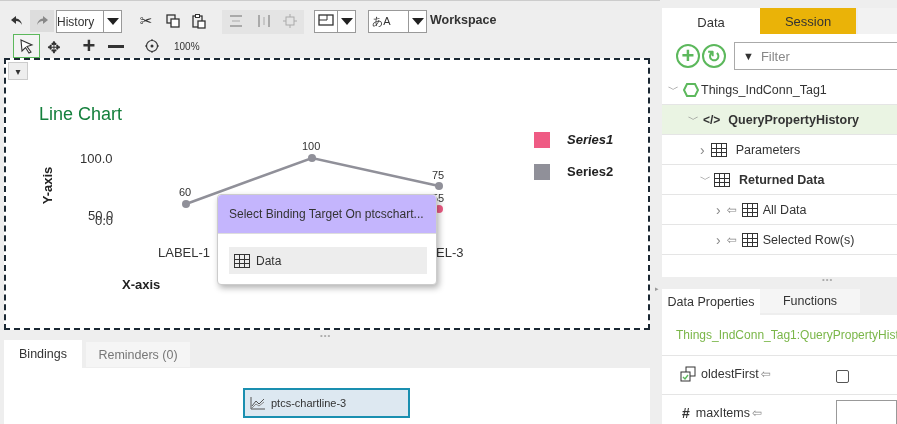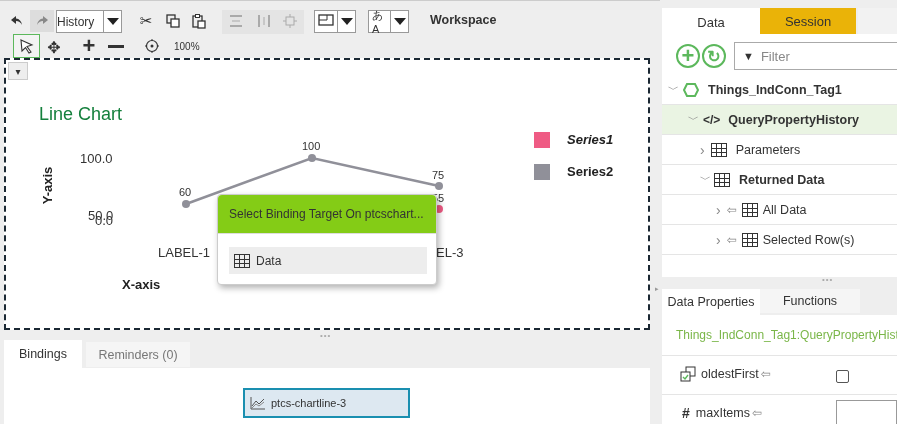--- a/index.html
+++ b/index.html
@@ -89,21 +89,21 @@
       <svg width="16" height="12" viewBox="0 0 16 12">
           <rect x="1" y="1" width="14" height="10" fill="none" stroke="#333" stroke-width="1.3"></rect>
           <line x1="1" y1="6" x2="9" y2="6" stroke="#333"></line>
           <line x1="9" y1="1" x2="9" y2="6" stroke="#333"></line>
         </svg>
     </span>
     <span class="arr">
         <span class="tri"></span>
       </span>
   </div>
-  <div class="sel" style="left:368px;top:9px;width:41px;height:23px;">
+  <div class="sel" style="left:368px;top:9px;width:59px;height:23px;">
     <span class="txt" style="padding-left:3px;font-size:11px;">あA</span>
     <span class="arr">
         <span class="tri"></span>
       </span>
   </div>
   <span class="abs" style="left:430px;top:12px;font-weight:bold;font-size:12.5px;color:#333;">Workspace</span>
 
   <div class="tb-btn" style="left:13px;top:33px;width:27px;height:24px;border:1px solid #5cb85c;background:#f3f3f3;">
     <svg width="16" height="16" viewBox="0 0 16 16">
         <path d="M2 2 L13 7 L8 8.5 L12 14 L10 15 L6.5 9.5 L3 13 Z" fill="#fff" stroke="#333" stroke-width="1.1"></path>
@@ -155,21 +155,21 @@
   <span class="abs" style="left:432px;top:169px;font-size:11px;color:#333;">75</span>
   <span class="abs" style="left:432px;top:192px;font-size:11px;color:#333;">55</span>
 
   <div class="legend-sw" style="left:534px;top:132px;background:#ef5b84;"></div>
   <span class="abs" style="left:567px;top:132px;font-size:13px;font-weight:bold;color:#222;font-style:italic;">Series1</span>
   <div class="legend-sw" style="left:534px;top:164px;background:#909099;"></div>
   <span class="abs" style="left:567px;top:164px;font-size:13px;font-weight:bold;color:#222;">Series2</span>
 </div>
 
 <div class="abs popup">
-  <div style="height:39px;border-bottom:1px solid #ddd;padding:12px 0 0 11px;font-size:12px;color:#333;background:#84cc16;border-radius:4px 4px 0 0;">Select Binding Target On ptcschart...</div>
+  <div style="height:39px;border-bottom:1px solid #ddd;padding:12px 0 0 11px;font-size:12px;color:#333;background:#c4b5fd;border-radius:4px 4px 0 0;">Select Binding Target On ptcschart...</div>
   <div class="abs" style="left:11px;top:52px;width:198px;height:27px;background:#ededed;display:flex;align-items:center;padding-left:5px;">
     <span class="grid-ico"></span>
     <span style="margin-left:6px;font-size:12px;color:#333;">Data</span>
   </div>
 </div>
 
 <div class="abs" style="left:320px;top:331px;font-size:8px;color:#aaa;letter-spacing:1px;">•••</div>
 
 <div class="abs" style="left:4px;top:340px;width:78px;height:28px;background:#fff;display:flex;align-items:center;justify-content:center;font-size:12.5px;color:#333;">
   <span>Bindings</span>
@@ -204,21 +204,21 @@
   <div class="abs" style="left:74px;top:42px;width:170px;height:28px;border:1px solid #aaa;display:flex;align-items:center;padding-left:8px;">
     <span style="font-size:11px;color:#333;">▼</span>
     <span style="margin-left:7px;font-size:13px;color:#888;">Filter</span>
   </div>
 
   <div class="tree-row" style="top:75px;padding-left:6px;">
     <span class="chev">﹀</span>
     <svg width="16" height="14" viewBox="0 0 16 14" style="margin-left:4px;">
         <polygon points="4,1 12,1 15,7 12,13 4,13 1,7" fill="none" stroke="#5cb85c" stroke-width="2"></polygon>
       </svg>
-    <span style="margin-left:9px;font-weight:bold;">Things_IndConn_Tag1</span>
+    <span style="margin-left:2px;font-weight:normal;">Things_IndConn_Tag1</span>
   </div>
   <div class="tree-row" style="top:105px;padding-left:26px;background:#eaf4e3;">
     <span class="chev">﹀</span>
     <span style="margin-left:4px;font-weight:bold;font-size:12px;">&lt;/&gt;</span>
     <span style="margin-left:8px;font-weight:bold;">QueryPropertyHistory</span>
   </div>
   <div class="tree-row" style="top:135px;padding-left:38px;">
     <span class="chev" style="font-size:14px;">›</span>
     <span class="grid-ico" style="margin-left:6px;"></span>
     <span style="margin-left:9px;">Parameters</span>

